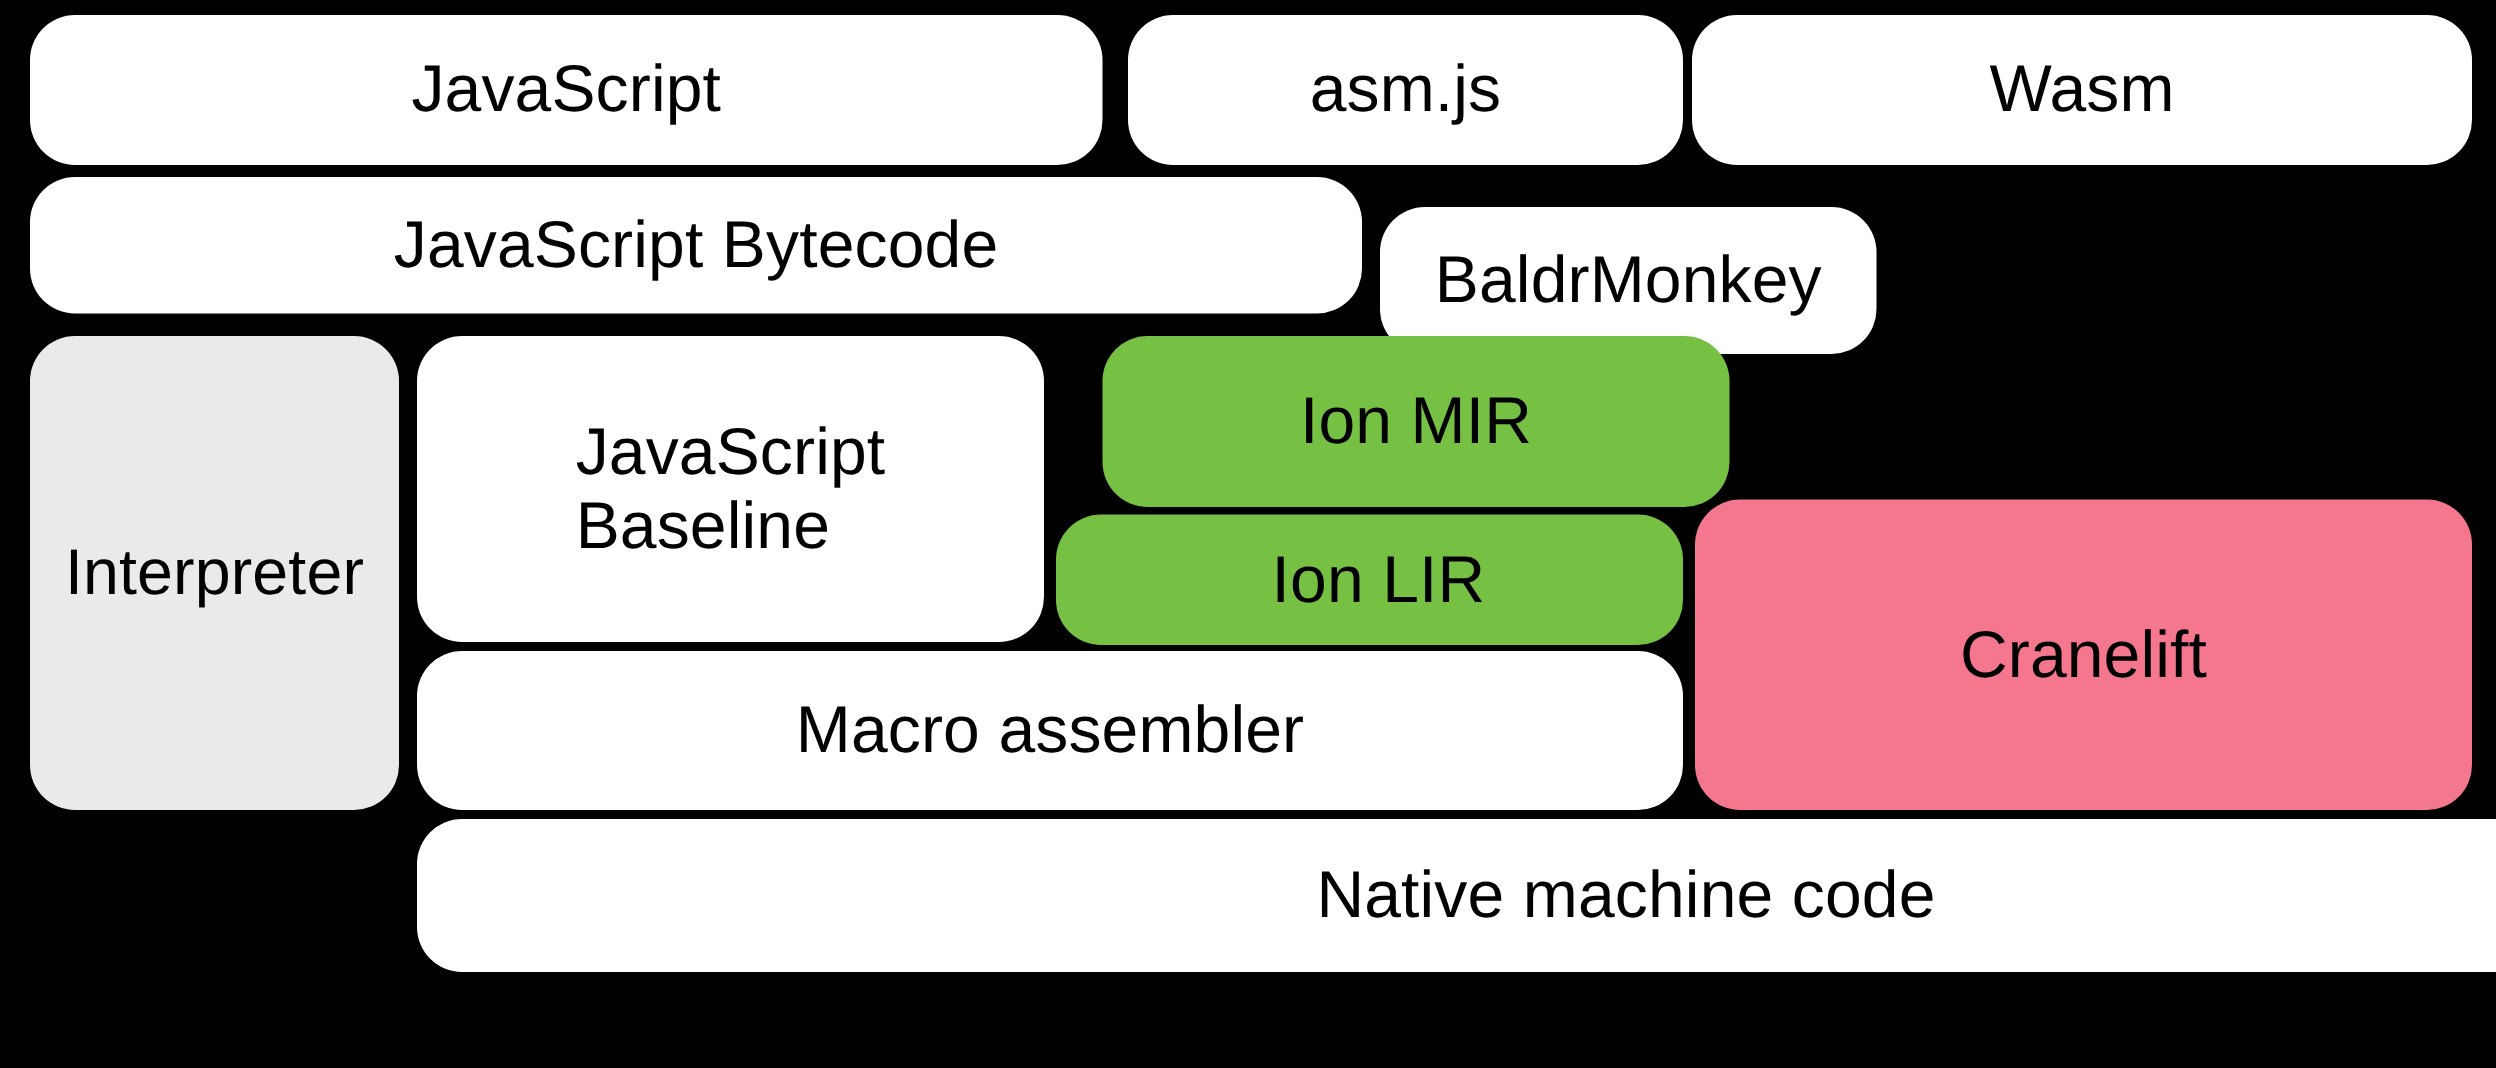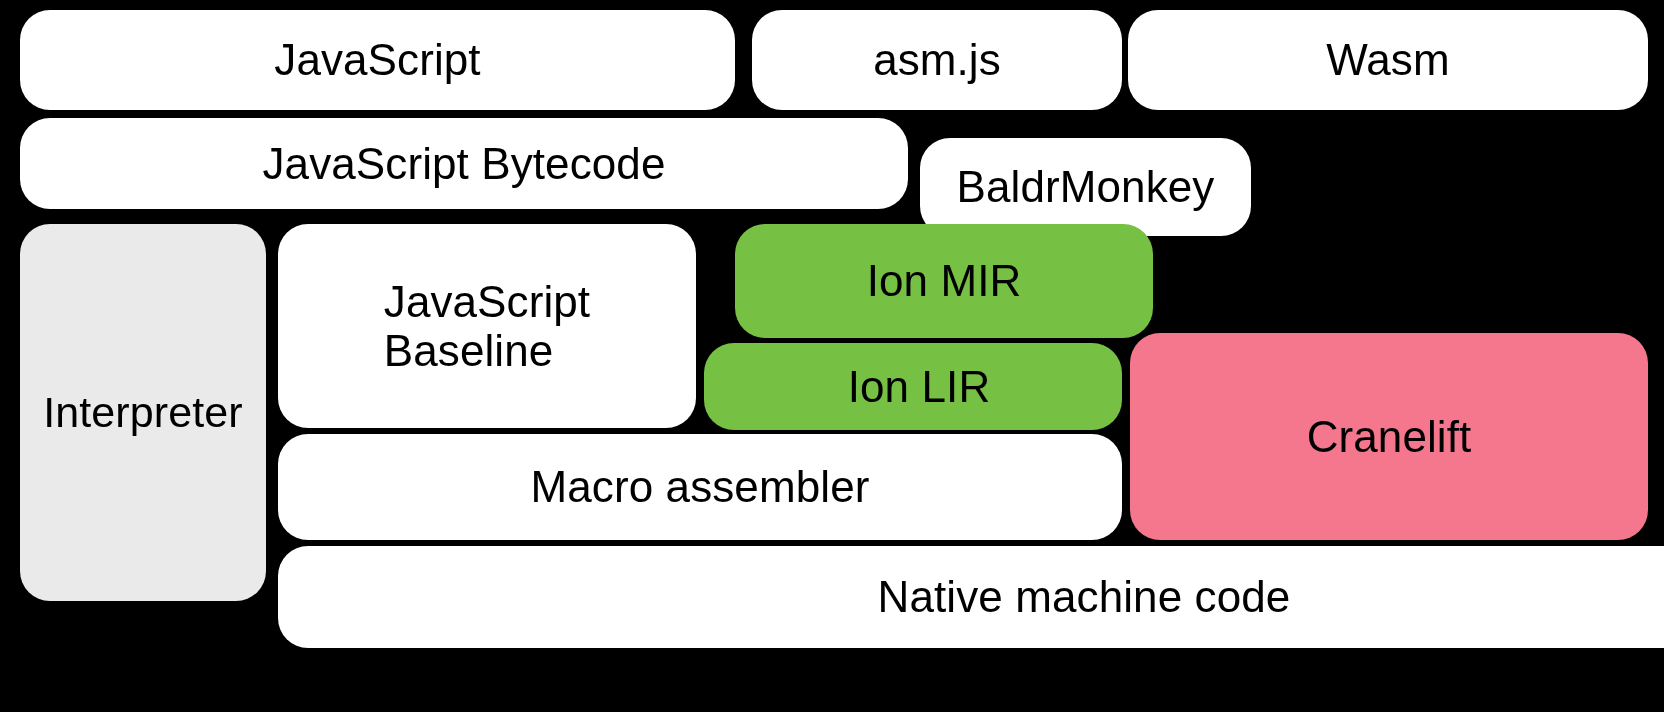--- a/index.html
+++ b/index.html
@@ -42,21 +42,21 @@
   
   .n-javascript       { left: 20px;   top: 10px;  width: 715px; height: 100px; }
   .n-asmjs            { left: 752px;  top: 10px;  width: 370px; height: 100px; }
   .n-wasm             { left: 1128px; top: 10px;  width: 520px; height: 100px; }
 
   
   .n-bytecode         { left: 20px;   top: 118px; width: 888px; height: 91px; }
   .n-baldrmonkey      { left: 920px;  top: 118px; width: 331px; height: 98px; margin-top: 20px; }
 
   
-  .n-interpreter      { left: 20px;   top: 224px; width: 246px; height: 377px; font-size: 43px; }
+  .n-interpreter      { left: 20px;   top: 224px; width: 246px; height: 316px; font-size: 43px; }
   .n-jsbaseline       { left: 278px;  top: 224px; width: 418px; height: 204px; }
   .n-ionmir           { left: 704px;  top: 224px; width: 418px; height: 114px; margin-left: 31px; }
   .n-ionlir           { left: 704px;  top: 343px; width: 418px; height: 87px; padding-left: 12px;  }
   .n-cranelift        { left: 1130px; top: 333px; width: 518px; height: 207px; }
   .n-macroassembler   { left: 278px;  top: 434px; width: 844px; height: 106px; }
 
   
   .n-nativecode       { left: 278px;  top: 546px; width: 1612px; height: 102px; }
 </style>
 </head>

